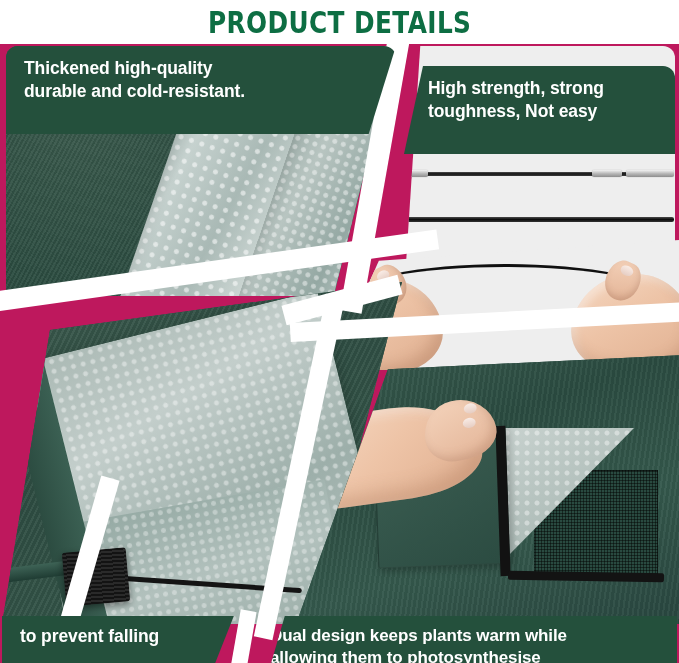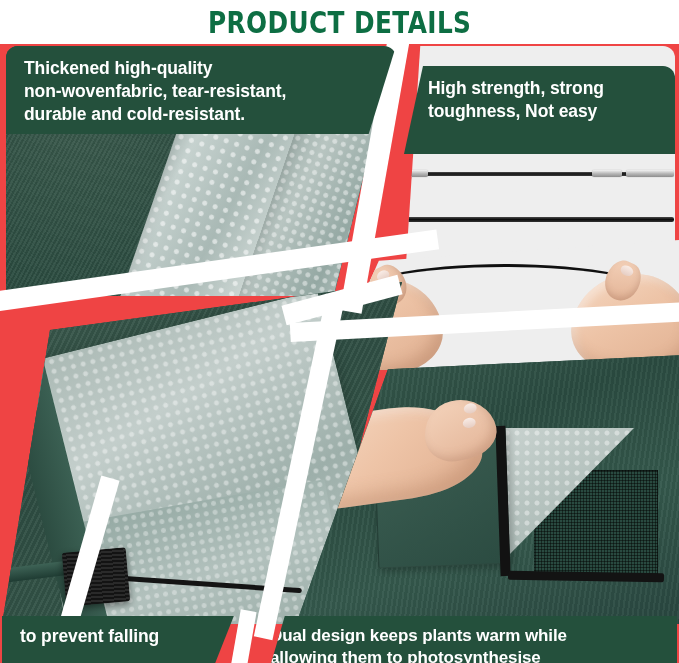--- a/index.html
+++ b/index.html
@@ -20,21 +20,21 @@
     font-size:31px;font-weight:bold;color:#0d6e43;
     letter-spacing:0.5px;
     transform:scaleX(0.80);
     transform-origin:center center;
     white-space:nowrap;
   }
 
   
   .collage{
     position:absolute;left:0;top:44px;width:679px;height:619px;
-    background:#ef4444;overflow:hidden;
+    background:#be185d;overflow:hidden;
   }
 
   .panel{position:absolute;overflow:hidden;background:#e9eaea;}
 
   
   #panel-tl{
     left:6px;top:2px;width:390px;height:250px;
     border-radius:12px 12px 4px 4px;
     clip-path:polygon(0 0,100% 0,84% 100%,0 100%);
     background:#2f4f43;
@@ -395,21 +395,20 @@
 
     <div class="divider div-edge-tl"></div>
     <div class="divider div-diag-1"></div>
     <div class="divider div-diag-2"></div>
     <div class="divider div-v2"></div>
     <div class="divider div-diag-3"></div>
     <div class="divider div-bl-slant"></div>
 
     <div class="caption" id="cap-tl">
       <p>Thickened high-quality</p>
-      <p>non-wovenfabric, tear-resistant,</p>
       <p>durable and cold-resistant.</p>
     </div>
 
     <div class="caption" id="cap-tr">
       <p>High strength, strong</p>
       <p>toughness, Not easy</p>
     </div>
 
     <div class="caption" id="cap-bl">
       <p>to prevent falling</p>

